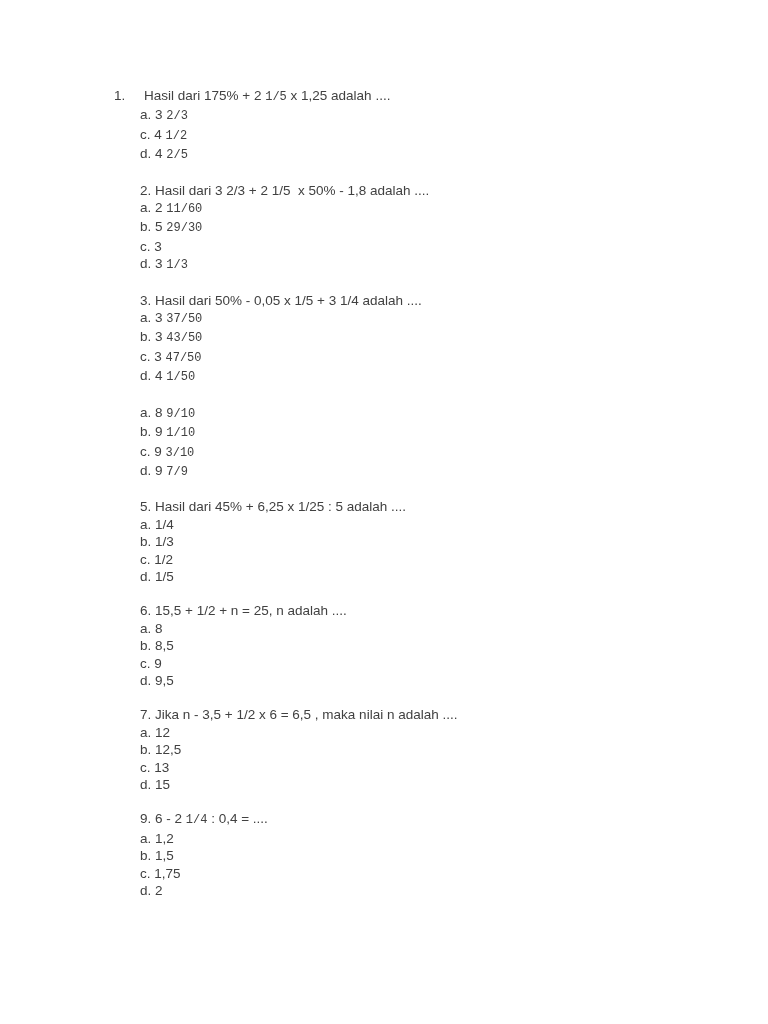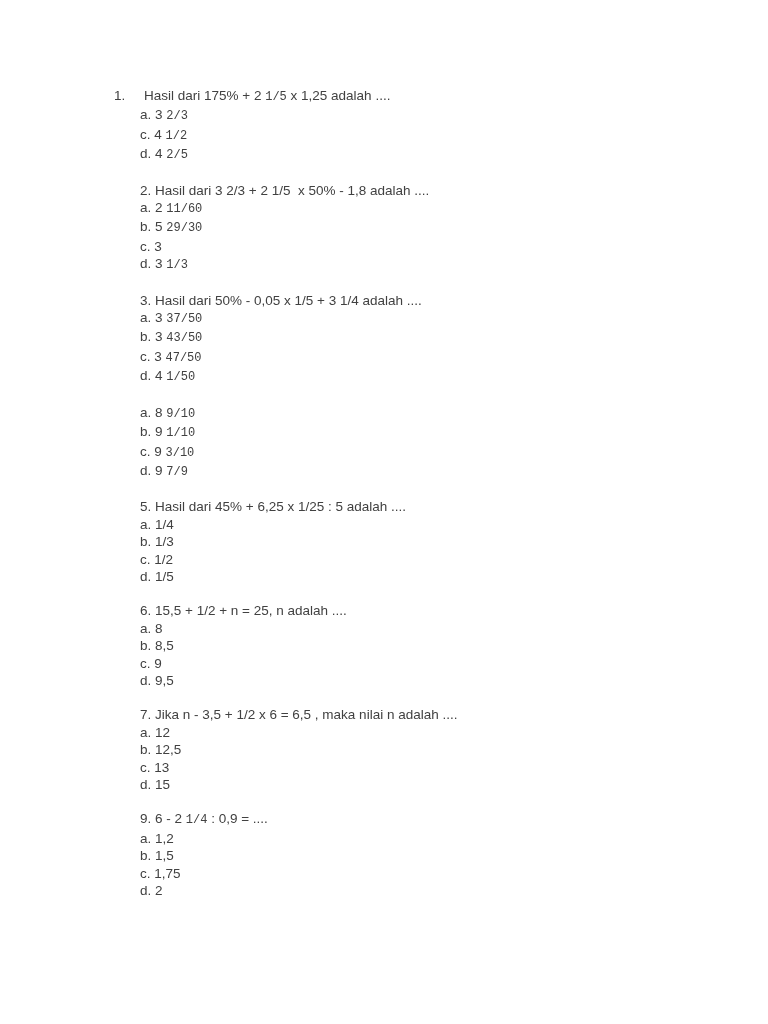--- a/index.html
+++ b/index.html
@@ -94,20 +94,20 @@
         <div class="line option"><span>d. 9,5</span></div>
       </div>
       <div class="question-block">
         <div class="line q-head"><span class="q-num">7.</span><span> Jika n - 3,5 + 1/2 x 6 = 6,5 , maka nilai n adalah ....</span></div>
         <div class="line option"><span>a. 12</span></div>
         <div class="line option"><span>b. 12,5</span></div>
         <div class="line option"><span>c. 13</span></div>
         <div class="line option"><span>d. 15</span></div>
       </div>
       <div class="question-block">
-        <div class="line q-head"><span class="q-num">9.</span><span> 6 - 2 </span><span class="small">1/4</span><span> : 0,9 = ....</span></div>
+        <div class="line q-head"><span class="q-num">9.</span><span> 6 - 2 </span><span class="small">1/4</span><span> : 0,4 = ....</span></div>
         <div class="line option"><span>a. 1,2</span></div>
         <div class="line option"><span>b. 1,5</span></div>
         <div class="line option"><span>c. 1,75</span></div>
         <div class="line option"><span>d. 2</span></div>
       </div>
     </div>
 </div>
 
 </body></html>

